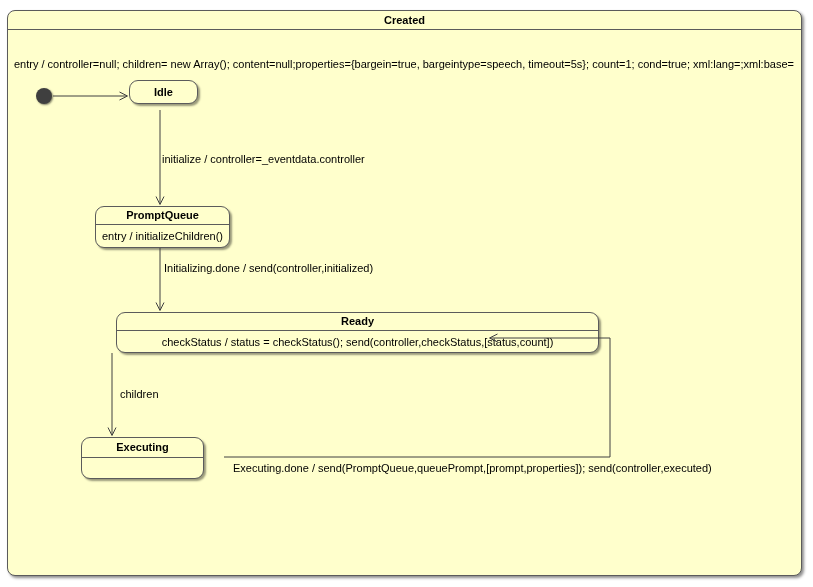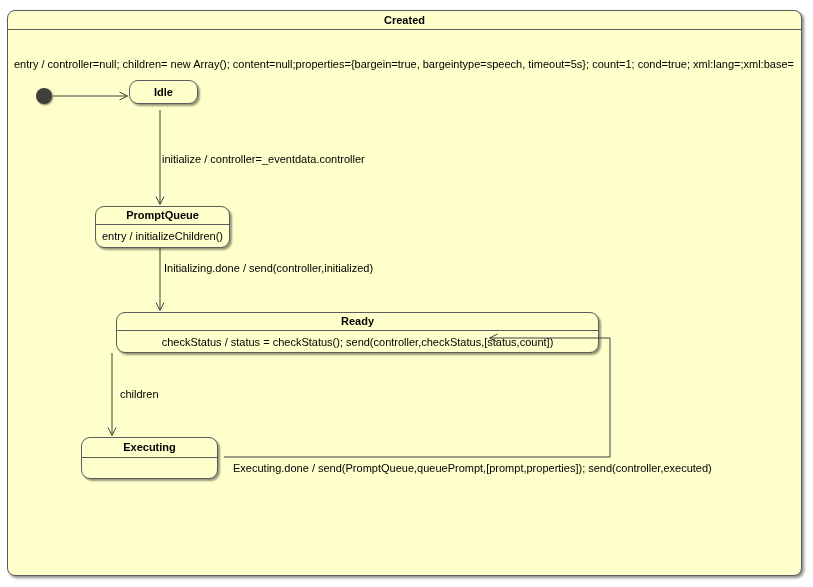--- a/index.html
+++ b/index.html
@@ -34,21 +34,21 @@
     text-align:center;white-space:nowrap;
   }
   #state-idle{left:129px;top:80px;width:69px;height:24px;}
   #state-idle .state-title{line-height:22px;}
   #state-initializing{left:95px;top:206px;width:135px;height:42px;}
   #state-initializing .state-title{height:17px;line-height:17px;}
   #state-initializing .state-body{line-height:23px;}
   #state-ready{left:73px;top:312px;width:483px;height:41px;margin-left:43px;}
   #state-ready .state-title{height:17px;line-height:17px;}
   #state-ready .state-body{line-height:22px;}
-  #state-executing{left:81px;top:437px;width:137px;height:42px;}
+  #state-executing{left:81px;top:437px;width:123px;height:42px;}
   #state-executing .state-title{height:19px;line-height:19px;}
   #state-executing .state-body{line-height:21px;}
   
   .initial-dot{
     position:absolute;left:36px;top:88px;width:16px;height:16px;border-radius:50%;
     background:#3F3F3F;box-shadow:1px 1px 2px rgba(0,0,0,0.5);
   }
   
   .tlabel{position:absolute;white-space:nowrap;}
   #lbl-initialize{left:162px;top:153px;}

